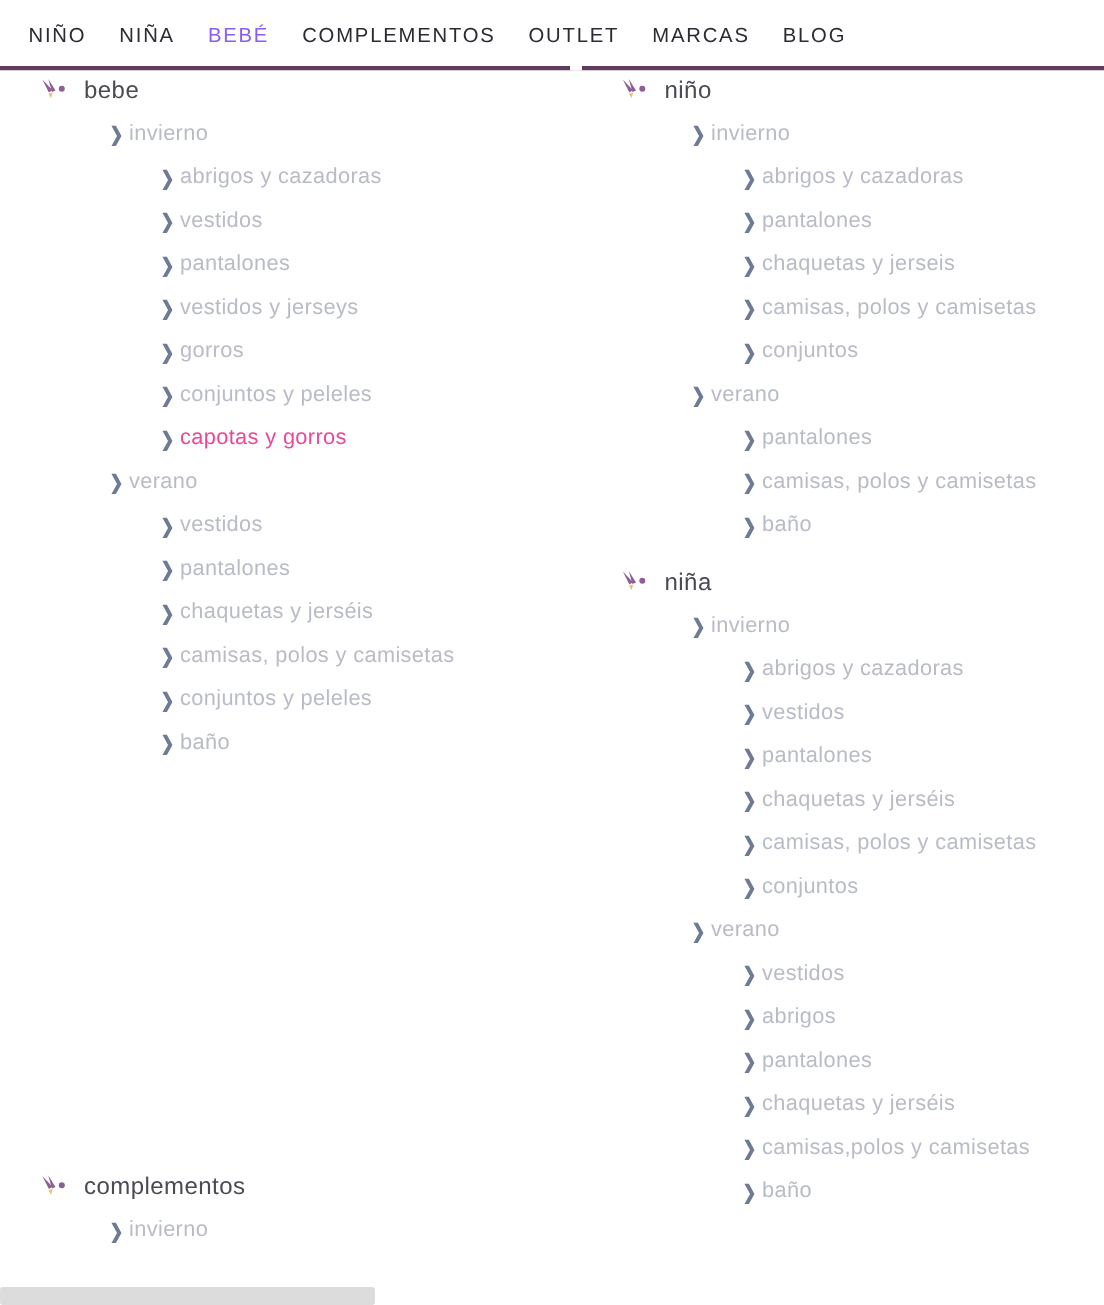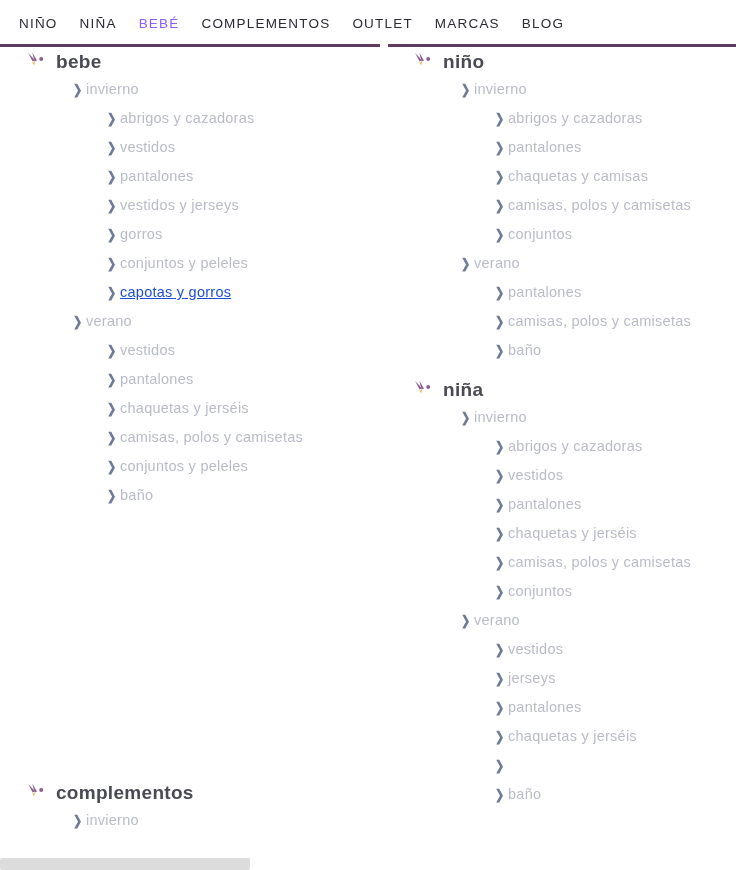--- a/index.html
+++ b/index.html
@@ -78,24 +78,24 @@
   
   .group { position: relative; }
 
   .group-head {
     display: flex;
     align-items: center;
     height: 28px;
     cursor: pointer;
   }
   .group-title {
-    font-size: 19px;
+    font-size: 16px;
     color: #4a4a55;
     letter-spacing: 0.3px;
-    font-weight: 700;
+    font-weight: 400;
     line-height: 1;
   }
 
   
   .dragonfly {
     width: 22px;
     height: 20px;
     margin-right: 8px;
     flex: 0 0 22px;
     display: block;
@@ -206,21 +206,21 @@
           <div class="row lvl2">
             <span class="chev" style="color: rgb(109, 123, 150);">❯</span>
             <span class="lbl" style="color: rgb(185, 188, 198);">gorros</span>
           </div>
           <div class="row lvl2">
             <span class="chev" style="color: rgb(109, 123, 150);">❯</span>
             <span class="lbl" style="color: rgb(185, 188, 198);">conjuntos y peleles</span>
           </div>
           <div class="row lvl2">
             <span class="chev" style="color: rgb(109, 123, 150);">❯</span>
-            <span class="lbl" style="color: #1d4ed8; text-decoration: underline;">capotas y gorros</span>
+            <span class="lbl" style="color: #ec4899;">capotas y gorros</span>
           </div>
           <div class="row lvl1">
             <span class="chev" style="color: rgb(109, 123, 150);">❯</span>
             <span class="lbl" style="color: rgb(185, 188, 198);">verano</span>
           </div>
           <div class="row lvl2">
             <span class="chev" style="color: rgb(109, 123, 150);">❯</span>
             <span class="lbl" style="color: rgb(185, 188, 198);">vestidos</span>
           </div>
           <div class="row lvl2">
@@ -278,21 +278,21 @@
           <div class="row lvl2">
             <span class="chev" style="color: rgb(109, 123, 150);">❯</span>
             <span class="lbl" style="color: rgb(185, 188, 198);">abrigos y cazadoras</span>
           </div>
           <div class="row lvl2">
             <span class="chev" style="color: rgb(109, 123, 150);">❯</span>
             <span class="lbl" style="color: rgb(185, 188, 198);">pantalones</span>
           </div>
           <div class="row lvl2">
             <span class="chev" style="color: rgb(109, 123, 150);">❯</span>
-            <span class="lbl" style="color: rgb(185, 188, 198);">chaquetas y camisas</span>
+            <span class="lbl" style="color: rgb(185, 188, 198);">chaquetas y jerseis</span>
           </div>
           <div class="row lvl2">
             <span class="chev" style="color: rgb(109, 123, 150);">❯</span>
             <span class="lbl" style="color: rgb(185, 188, 198);">camisas, polos y camisetas</span>
           </div>
           <div class="row lvl2">
             <span class="chev" style="color: rgb(109, 123, 150);">❯</span>
             <span class="lbl" style="color: rgb(185, 188, 198);">conjuntos</span>
           </div>
           <div class="row lvl1">
@@ -353,32 +353,33 @@
           <div class="row lvl1">
             <span class="chev" style="color: rgb(109, 123, 150);">❯</span>
             <span class="lbl" style="color: rgb(185, 188, 198);">verano</span>
           </div>
           <div class="row lvl2">
             <span class="chev" style="color: rgb(109, 123, 150);">❯</span>
             <span class="lbl" style="color: rgb(185, 188, 198);">vestidos</span>
           </div>
           <div class="row lvl2">
             <span class="chev" style="color: rgb(109, 123, 150);">❯</span>
-            <span class="lbl" style="color: rgb(185, 188, 198);">jerseys</span>
+            <span class="lbl" style="color: rgb(185, 188, 198);">abrigos</span>
           </div>
           <div class="row lvl2">
             <span class="chev" style="color: rgb(109, 123, 150);">❯</span>
             <span class="lbl" style="color: rgb(185, 188, 198);">pantalones</span>
           </div>
           <div class="row lvl2">
             <span class="chev" style="color: rgb(109, 123, 150);">❯</span>
             <span class="lbl" style="color: rgb(185, 188, 198);">chaquetas y jerséis</span>
           </div>
           <div class="row lvl2">
             <span class="chev" style="color: rgb(109, 123, 150);">❯</span>
+            <span class="lbl" style="color: rgb(185, 188, 198);">camisas,polos y camisetas</span>
           </div>
           <div class="row lvl2">
             <span class="chev" style="color: rgb(109, 123, 150);">❯</span>
             <span class="lbl" style="color: rgb(185, 188, 198);">baño</span>
           </div>
         </div>
       </div>
   </div>
 
   <div class="hscroll-track">

